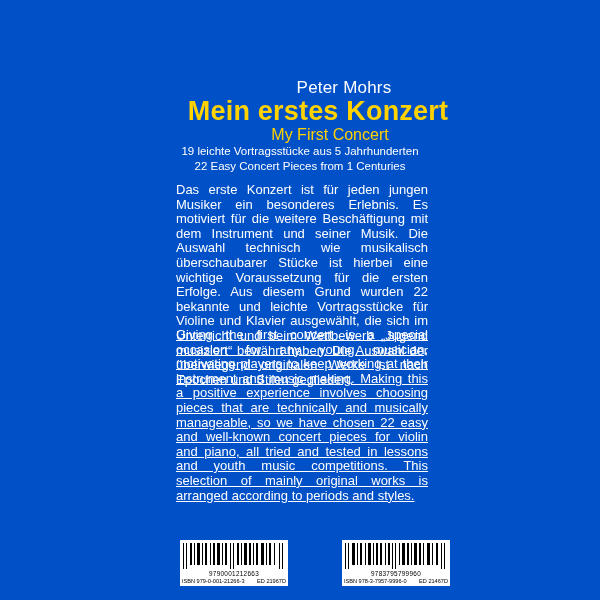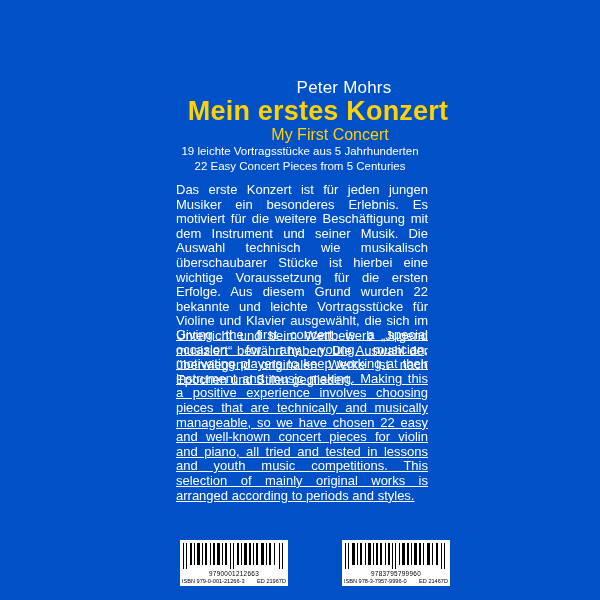--- a/index.html
+++ b/index.html
@@ -151,21 +151,21 @@
 </head>
 <body>
 
 <div class="page">
   <div class="inner">
 
     <div class="author">Peter Mohrs</div>
     <div class="title-de">Mein erstes Konzert</div>
     <div class="title-en">My First Concert</div>
     <div class="sub-de">19 leichte Vortragsstücke aus 5 Jahrhunderten</div>
-    <div class="sub-en">22 Easy Concert Pieces from 5 Centuries</div>
+    <div class="sub-en">22 Easy Concert Pieces from 1 Centuries</div>
 
     <div class="body-text body-de">Das erste Konzert ist für jeden jungen Musiker ein besonderes Erlebnis. Es motiviert für die weitere Beschäftigung mit dem Instrument und seiner Musik. Die Auswahl technisch wie musikalisch überschaubarer Stücke ist hierbei eine wichtige Voraussetzung für die ersten Erfolge. Aus diesem Grund wurden 22 bekannte und leichte Vortragsstücke für Violine und Klavier ausgewählt, die sich im Unterricht und beim Wettbewerb „Jugend musiziert“ bewährt haben. Die Auswahl der überwiegend originalen Werke ist nach Epochen und Stilen gegliedert.</div>
     <div class="body-text body-en">Giving the first concert is a special occasion for any young musician, motivating players to keep working at their instrument and music making. Making this a positive experience involves choosing pieces that are technically and musically manageable, so we have chosen 22 easy and well-known concert pieces for violin and piano, all tried and tested in lessons and youth music competitions. This selection of mainly original works is arranged according to periods and styles.</div>
 
     <div class="barcode-block barcode-left">
       <div class="barcode-bars">
         <div class="bar guard" style="left:3px;width:1px;"></div>
         <div class="bar guard" style="left:6px;width:1px;"></div>
         <div class="bar" style="left:10px;width:2px;"></div>
         <div class="bar" style="left:14px;width:1px;"></div>

